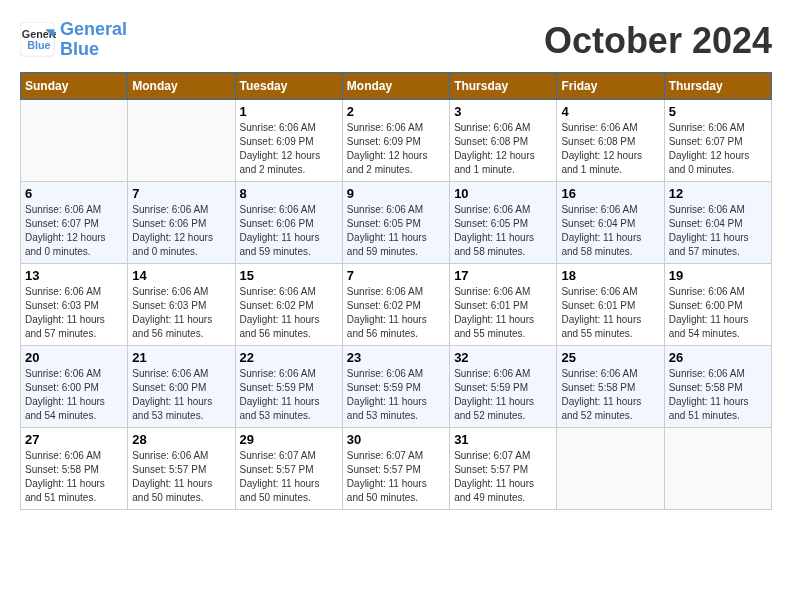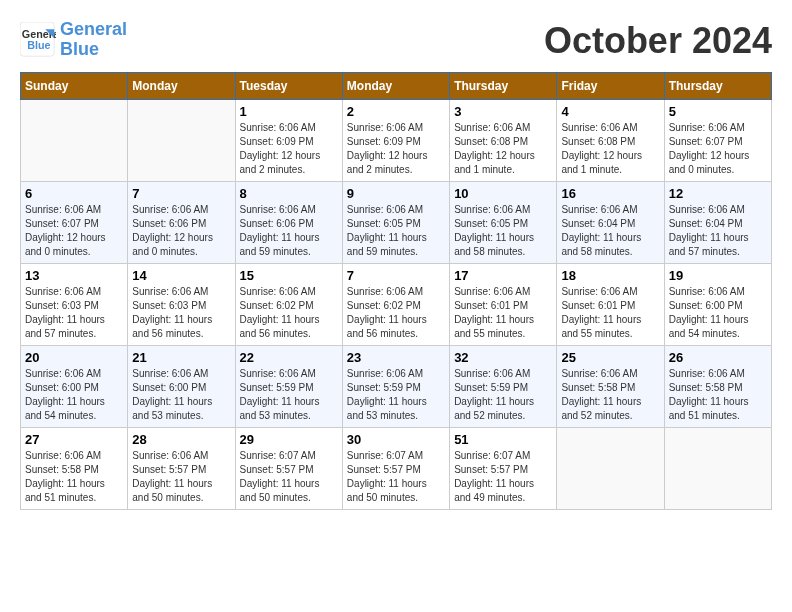--- a/index.html
+++ b/index.html
@@ -308,21 +308,21 @@
 Sunset: 5:57 PM
 Daylight: 11 hours and 50 minutes.</div>
         </td>
         <td>
           <span class="day-num">30</span>
           <div class="day-info" style="white-space: pre-line;">Sunrise: 6:07 AM
 Sunset: 5:57 PM
 Daylight: 11 hours and 50 minutes.</div>
         </td>
         <td>
-          <span class="day-num">51</span>
+          <span class="day-num">31</span>
           <div class="day-info" style="white-space: pre-line;">Sunrise: 6:07 AM
 Sunset: 5:57 PM
 Daylight: 11 hours and 49 minutes.</div>
         </td>
         <td class="empty-cell"></td>
         <td class="empty-cell"></td>
       </tr>
     </tbody>
 </table>
 

